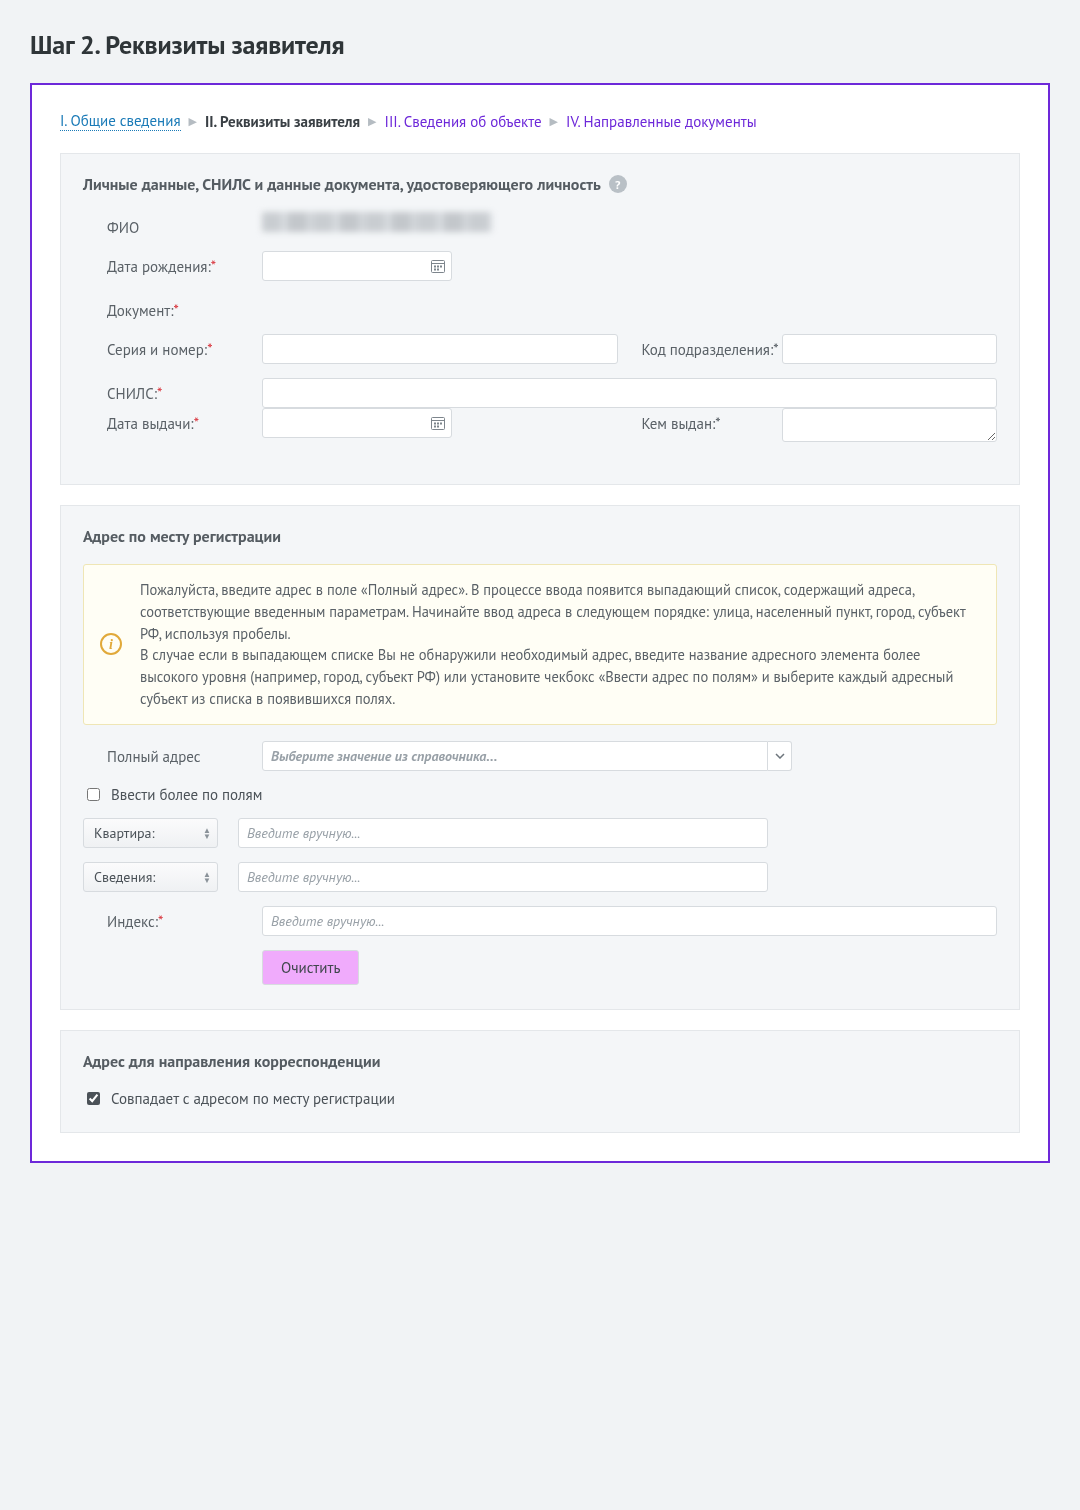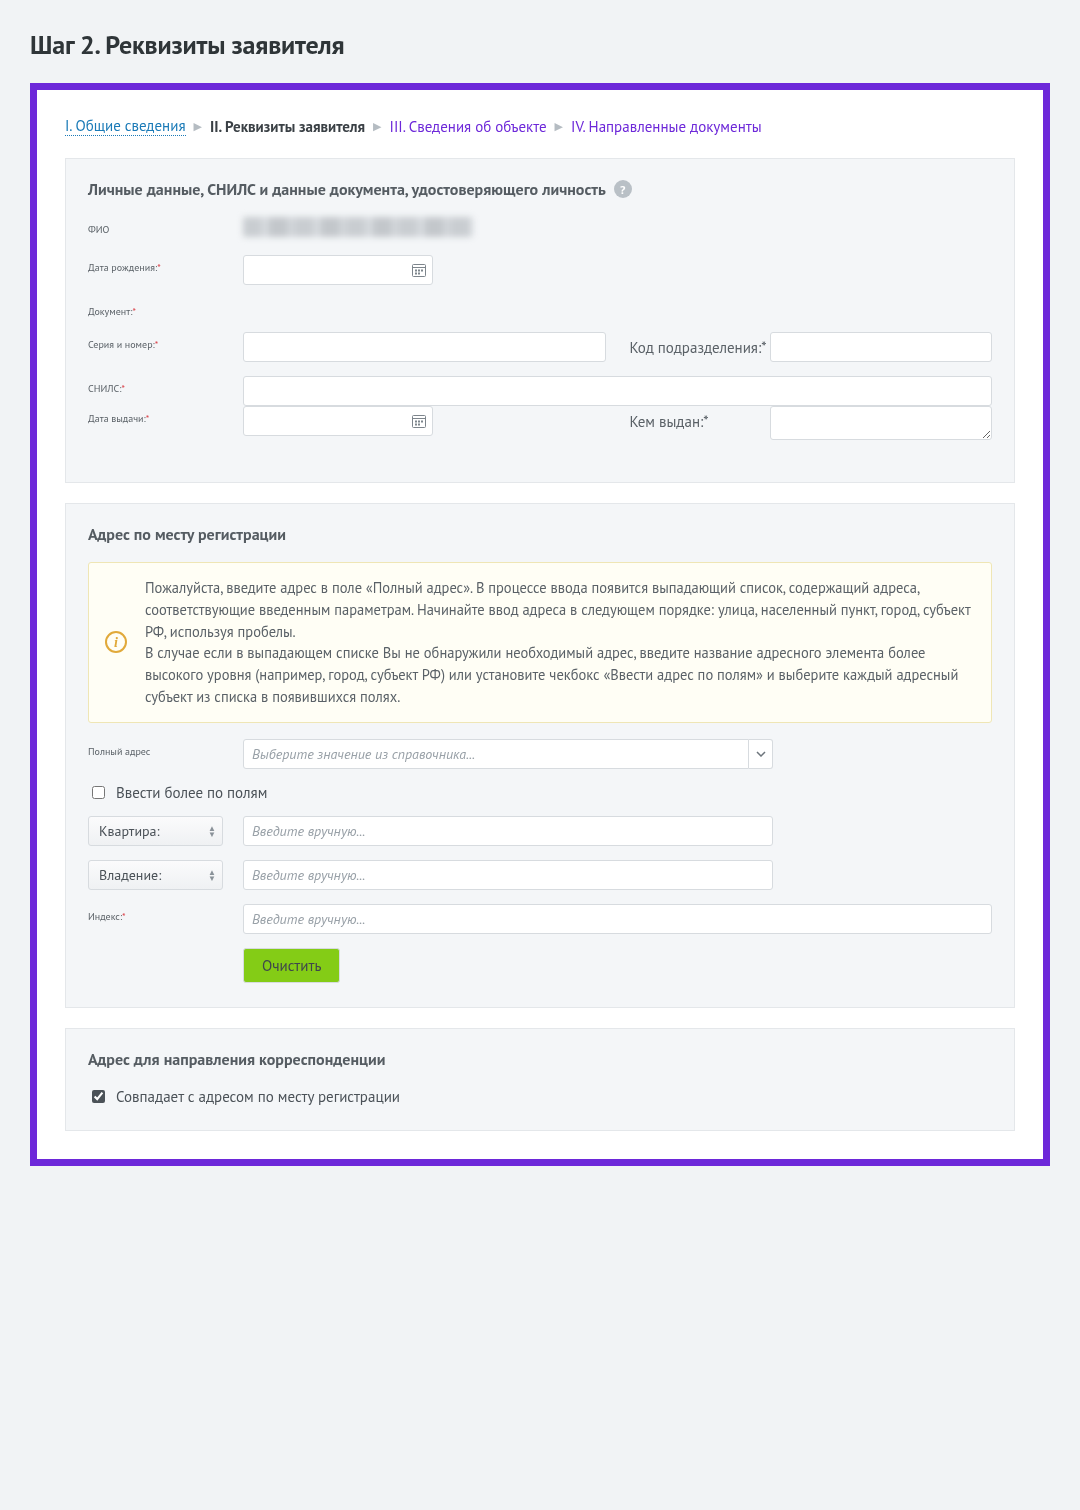--- a/index.html
+++ b/index.html
@@ -16,21 +16,21 @@
   }
   h1.page-title {
     font-size: 26px;
     font-weight: 700;
     color: #2f3538;
     margin: 0 0 22px 0;
     letter-spacing: -0.2px;
   }
   .card {
     background: #fff;
-    border: 7px solid #6d28d9;
+    border: 2px solid #6d28d9;
     padding: 26px 28px 28px 28px;
   }
   
   .crumbs {
     display: flex;
     align-items: center;
     flex-wrap: wrap;
     gap: 8px;
     font-size: 15px;
     margin-bottom: 22px;
@@ -79,21 +79,22 @@
     font-size: 12px;
     font-weight: 700;
   }
   
   .frow { display: flex; align-items: flex-start; margin-bottom: 14px; }
   .frow .lbl {
     width: 155px;
     flex-shrink: 0;
     color: #5a6167;
     padding-top: 6px;
-    font-size: 10px;
+    font-size: 15px;
+    margin-left: 24px;
   }
   .frow .lbl .req { color: #d9363e; }
   .frow .ctl { flex: 1; }
   .blurred {
     display: inline-block;
     width: 230px; height: 20px;
     background: repeating-linear-gradient(90deg,#c9cdd1 0 18px,#d6dade 18px 26px,#c3c7cb 26px 44px,#d1d5d9 44px 52px);
     filter: blur(3px);
     border-radius: 2px;
   }
@@ -145,21 +146,21 @@
     margin-bottom: 16px;
   }
   .notice .info-icon {
     position: absolute; left: 16px; top: 50%; transform: translateY(-50%);
     width: 22px; height: 22px; border: 2px solid #e1a93a; border-radius: 50%;
     color: #e1a93a; font-style: italic; font-weight: 700;
     display: flex; align-items: center; justify-content: center; font-size: 14px;
     font-family: Georgia, serif;
   }
   
-  .combo { position: relative; display:flex; }
+  .combo { position: relative; display:flex;font-weight:bold; }
   .combo .combo-display { flex:1; border-top-right-radius:0; border-bottom-right-radius:0; line-height:20px; }
   .combo .combo-btn {
     width: 24px; height: 30px; background:#fff; border:1px solid #d7dbdf; border-left:none;
     border-top-right-radius:3px; border-bottom-right-radius:3px;
     display:flex; align-items:center; justify-content:center; cursor:pointer;
     color:#6d757c;
   }
   .checkbox-row { display:flex; align-items:center; gap:8px; color:#4b5258; margin: 4px 0 14px 0; }
   .checkbox-row input { accent-color:#4b5258; }
   
@@ -167,21 +168,21 @@
     display:flex; align-items:center; justify-content:space-between;
     background: linear-gradient(#fbfbfc,#eff1f3);
     cursor: pointer; padding: 0 6px 0 10px;
     color:#4b5258;
   }
   .select-box .spinners { display:flex; flex-direction:column; line-height:6px; color:#8a9299; font-size:8px; }
   .select-wrap { width: 135px; flex-shrink:0; margin-right:20px; }
   .addr-line { display:flex; align-items:center; margin-bottom:14px; }
   .addr-line input[type=text] { flex:1; max-width:530px; }
   .btn {
-    display:inline-block; background:#84cc16; border:1px solid #d7dbdf; border-radius:3px;
+    display:inline-block; background:#f0abfc; border:1px solid #d7dbdf; border-radius:3px;
     padding: 7px 18px; color:#3f464c; font-family:inherit; font-size:15px; cursor:pointer;
   }
   .combo-wide { max-width: 530px; }
 </style>
 </head>
 <body>
 
 <div class="page">
   <h1 class="page-title">Шаг 2. Реквизиты заявителя</h1>
 
@@ -326,21 +327,21 @@
                 <span>▼</span>
               </span>
           </div>
         </div>
         <input type="text" style="max-width: 530px;" placeholder="Введите вручную...">
       </div>
 
       <div class="addr-line">
         <div class="select-wrap">
           <div class="select-box">
-            <span>Владение:</span>
+            <span>Сведения:</span>
             <span class="spinners">
                 <span>▲</span>
                 <span>▼</span>
               </span>
           </div>
         </div>
         <input type="text" style="max-width: 530px;" placeholder="Введите вручную...">
       </div>
 
       <div class="frow">

